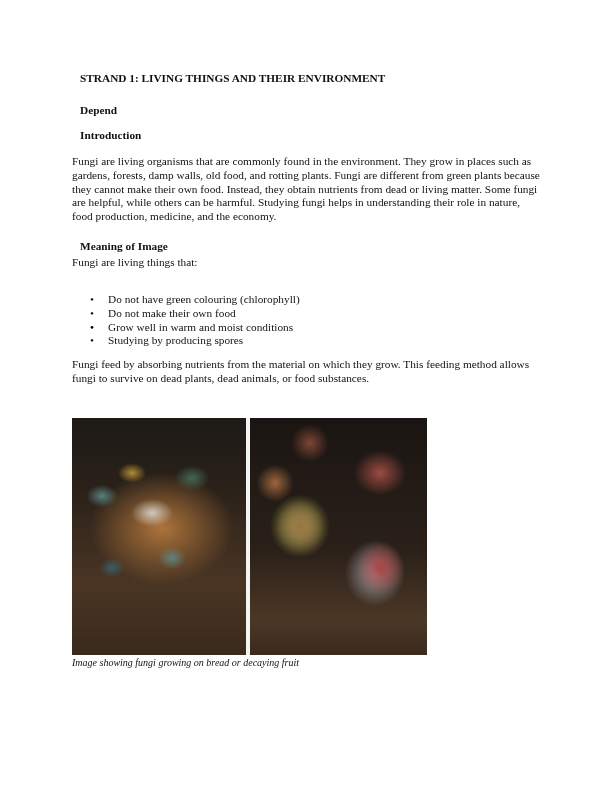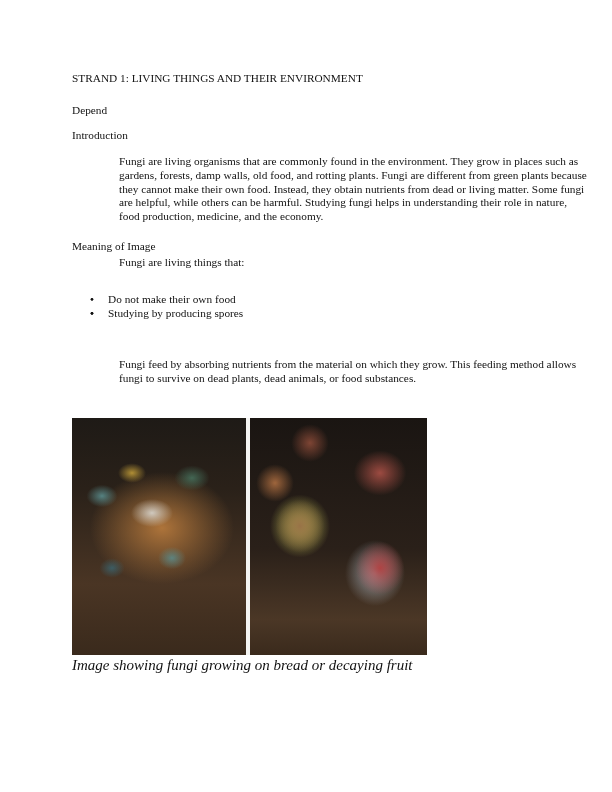--- a/index.html
+++ b/index.html
@@ -1,20 +1,20 @@
 <!DOCTYPE html>
 <html><head>
   <meta charset="utf-8">
   <style>
     html, body { margin: 0; padding: 0; background: #ffffff; }
     body { width: 612px; height: 792px; position: relative; overflow: hidden;
            font-family: "Liberation Serif", "DejaVu Serif", serif; color: #111; }
     .page { position: absolute; left: 72px; top: 0; width: 468px; }
-    .h { position: absolute; left: 0; font-weight: normal; font-size: 11.3px; white-space: nowrap; }
-    .p { position: absolute; left: 0; width: 470px; font-size: 11.3px; line-height: 13.8px; margin-left: 47px; }
+    .h { position: absolute; left: 8px; font-weight: bold; font-size: 11.3px; white-space: nowrap; }
+    .p { position: absolute; left: 0; width: 470px; font-size: 11.3px; line-height: 13.8px; }
     .bullets { position: absolute; left: 0; top: 293px; margin: 0; padding: 0; list-style: none; font-size: 11.3px; line-height: 13.8px; }
     .bullets li { position: relative; padding-left: 36px; white-space: nowrap; }
     .bullets li .dot { position: absolute; left: 18px; top: 0; }
     .figure { position: absolute; left: 0; top: 418px; width: 355px; height: 237px; background: #1b1612; }
     .panel { position: absolute; top: 0; height: 237px; overflow: hidden; }
     .panel.left { left: 0; width: 174px;
       background:
         radial-gradient(ellipse 22px 16px at 30px 78px, rgba(90,140,140,0.9), transparent 70%),
         radial-gradient(ellipse 30px 20px at 80px 95px, rgba(220,220,215,0.85), transparent 70%),
         radial-gradient(ellipse 25px 18px at 120px 60px, rgba(70,110,90,0.9), transparent 70%),
@@ -29,39 +29,39 @@
         radial-gradient(ellipse 35px 38px at 50px 108px, rgba(150,110,70,0.95), transparent 70%),
         radial-gradient(ellipse 40px 42px at 50px 108px, rgba(200,200,90,0.9), transparent 75%),
         radial-gradient(ellipse 35px 38px at 130px 150px, rgba(180,60,60,0.9), transparent 70%),
         radial-gradient(ellipse 40px 44px at 125px 155px, rgba(170,180,190,0.85), transparent 75%),
         radial-gradient(ellipse 35px 30px at 130px 55px, rgba(170,80,70,0.9), transparent 75%),
         radial-gradient(ellipse 25px 25px at 60px 25px, rgba(150,80,60,0.8), transparent 75%),
         radial-gradient(ellipse 25px 25px at 25px 65px, rgba(190,120,70,0.8), transparent 75%),
         linear-gradient(180deg, #1a1512 0%, #2a2019 55%, #4b3726 85%, #3a2a1c 100%);
     }
     .divider { position: absolute; left: 174px; top: 0; width: 4px; height: 237px; background: #f4f4f2; }
-    .caption { position: absolute; left: 0; top: 657px; font-style: italic; font-size: 15px; white-space: nowrap; }
+    .caption { position: absolute; left: 0; top: 657px; font-style: italic; font-size: 10px; white-space: nowrap; }
   </style>
 </head>
 <body>
 
 <div class="page">
   <div class="h" style="top:72px">STRAND 1: LIVING THINGS AND THEIR ENVIRONMENT</div>
   <div class="h" style="top:104px">Depend</div>
   <div class="h" style="top:129px">Introduction</div>
   <div class="p" style="top:155px">Fungi are living organisms that are commonly found in the environment. They grow in places such as gardens, forests, damp walls, old food, and rotting plants. Fungi are different from green plants because they cannot make their own food. Instead, they obtain nutrients from dead or living matter. Some fungi are helpful, while others can be harmful. Studying fungi helps in understanding their role in nature, food production, medicine, and the economy.</div>
 
   <div class="h" style="top:240px">Meaning of Image</div>
   <div class="p" style="top:256px">Fungi are living things that:</div>
 
   <ul class="bullets">
-    <li><span class="dot">•</span></li>
+    <li><span class="dot">•</span><span>Do not have green colouring (chlorophyll)</span></li>
     <li><span class="dot">•</span><span>Do not make their own food</span></li>
     <li><span class="dot">•</span></li>
-    <li><span class="dot">•</span></li>
+    <li><span class="dot">•</span><span>Grow well in warm and moist conditions</span></li>
     <li><span class="dot">•</span><span>Studying by producing spores</span></li>
   </ul>
 
   <div class="p" style="top:358px">Fungi feed by absorbing nutrients from the material on which they grow. This feeding method allows fungi to survive on dead plants, dead animals, or food substances.</div>
 
   <div class="figure">
     <div class="panel left"></div>
     <div class="divider"></div>
     <div class="panel right"></div>
   </div>

